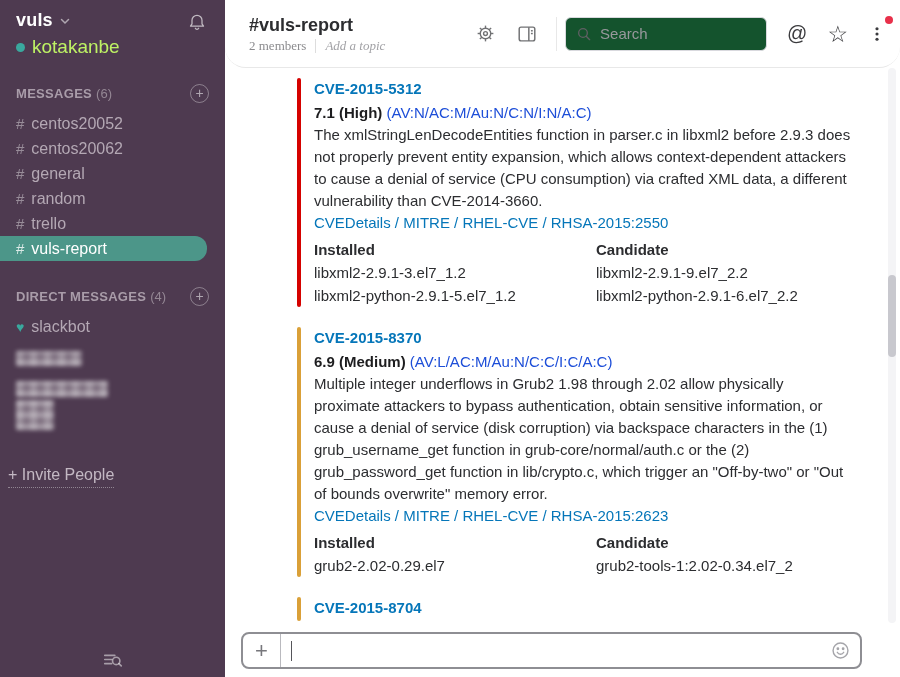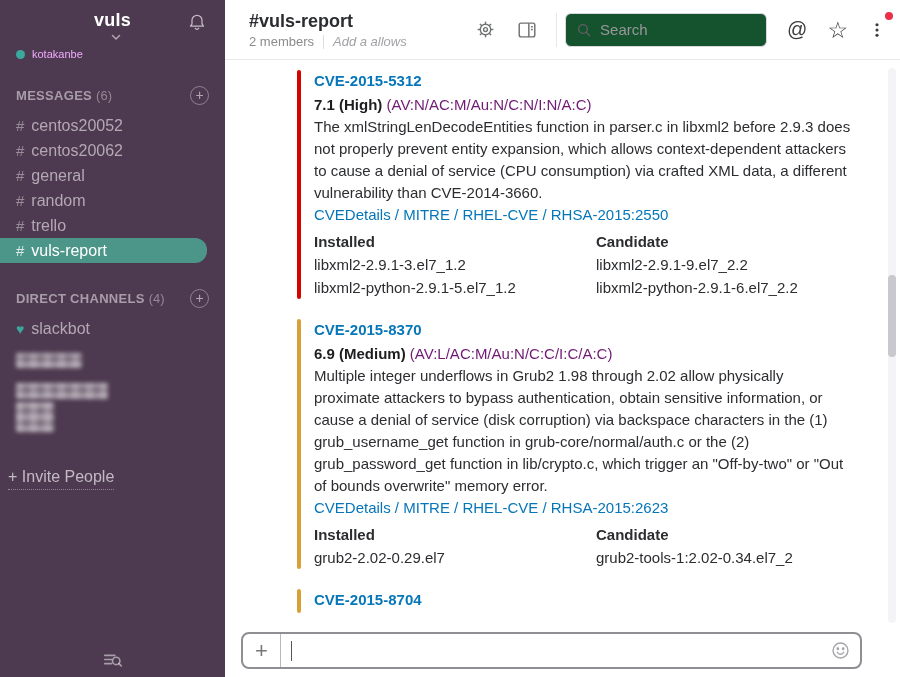--- a/index.html
+++ b/index.html
@@ -13,25 +13,25 @@
 
   
   .sidebar {
     width: 225px; flex-shrink: 0;
     background: #4e3a50;
     color: #b9aeb9;
     position: relative;
     overflow: hidden;
   }
   .sidebar-top { padding: 10px 16px 0 16px; position: relative; }
-  .ws-row { display: flex; align-items: center; flex-direction: column; }
+  .ws-row { display: flex; align-items: center; }
   .ws-name { color: #fff; font-weight: bold; font-size: 18px; letter-spacing: .2px; }
   .ws-chevron { margin-left: 6px; color: rgba(255,255,255,.55); display: inline-flex; }
   .bell { position: absolute; right: 18px; top: 12px; color: rgba(255,255,255,.65); }
-  .presence-row { display: flex; align-items: center; margin-top: 5px; font-size: 11px; color: #f0abfc; }
+  .presence-row { display: flex; align-items: center; margin-top: 5px; font-size: 19px; color: #bef264; }
   .presence-dot { width: 9px; height: 9px; border-radius: 50%; background: #3aa89e; margin-right: 7px; }
 
   .section-header {
     display: flex; align-items: center;
     padding: 0 16px; margin-top: 26px; margin-bottom: 8px;
     font-size: 13px; color: #a99ca9;
   }
   .section-title { font-weight: bold; letter-spacing: .3px; }
   .section-count { margin-left: 4px; color: #948794; font-weight: normal; }
   .plus-circle {
@@ -80,28 +80,29 @@
     position: absolute; bottom: 6px; left: 0; right: 0;
     display: flex; justify-content: center;
     color: rgba(255,255,255,.5);
     cursor: pointer;
   }
 
   
   .main { flex: 1; display: flex; flex-direction: column; position: relative; background: #fff; min-width: 0; }
 
   .main-header {
-    height: 60px; flex-shrink: 0;
+    height: 68px; flex-shrink: 0;
     border-bottom: 1px solid #e8e8e8;
     display: flex; align-items: center;
     padding: 0 14px 0 24px;
+    border-radius: 21px;
   }
   .hdr-left { display: flex; flex-direction: column; justify-content: center; }
   .hdr-title { font-size: 18px; font-weight: bold; color: #2c2d30; line-height: 22px; }
-  .hdr-sub { display: flex; align-items: center; font-size: 13px; color: #8b8b8e; margin-top: 2px; }
+  .hdr-sub { display: flex; align-items: center; font-size: 13px; color: #8b8b8e; margin-top: 2px; font-family: Liberation Serif, serif; }
   .hdr-sub-divider { width: 1px; height: 14px; background: #ddd; margin: 0 9px; }
   .hdr-topic { font-style: italic; color: #a2a2a6; cursor: pointer; }
   .hdr-right { margin-left: auto; display: flex; align-items: center; }
   .hdr-icon { color: #717274; display: inline-flex; cursor: pointer; margin-left: 20px; }
   .hdr-divider { width: 1px; height: 34px; background: #e8e8e8; margin-left: 18px; }
   .search-box {
     margin-left: 8px;
     width: 202px; height: 34px;
     border: 1px solid #d9d9de; border-radius: 6px;
     display: flex; align-items: center;
@@ -122,21 +123,21 @@
   .messages {
     flex: 1; overflow: hidden;
     padding: 10px 40px 0 72px;
   }
   .attachment { display: flex; margin-bottom: 20px; }
   .att-bar { width: 4px; border-radius: 2px; flex-shrink: 0; }
   .att-content { padding-left: 13px; max-width: 552px; font-size: 15px; line-height: 22px; color: #2c2d30; }
   .att-title { color: #0576b9; font-weight: bold; margin-bottom: 2px; cursor: pointer; }
   .att-sev { }
   .att-sev b { color: #1d1d1f; }
-  .att-vector { color: #701a75; cursor: pointer; }
+  .att-vector { color: #1d4ed8; cursor: pointer; }
   .att-text { }
   .att-links { color: #0576b9; }
   .att-link { cursor: pointer; }
   .att-fields { display: grid; grid-template-columns: 282px 1fr; margin-top: 5px; }
   .field-title { font-weight: bold; line-height: 22px; }
   .field-value { line-height: 23px; }
 
   
   .composer-wrap { flex-shrink: 0; padding: 2px 38px 8px 16px; background: transparent; }
   .composer {
@@ -222,21 +223,21 @@
           <span class="hash">#</span>
           <span>trello</span>
         </div>
         <div class="channel-item selected" style="background: rgb(76, 150, 137);">
           <span class="hash">#</span>
           <span>vuls-report</span>
         </div>
       </div>
 
     <div class="section-header">
-      <span class="section-title">DIRECT CHANNELS</span>
+      <span class="section-title">DIRECT MESSAGES</span>
       <span class="section-count">(4)</span>
       <span class="plus-circle">+</span>
     </div>
     <div class="dm-item">
       <span class="heart">♥</span>
       <span>slackbot</span>
     </div>
     <div class="blur-group">
       <div class="blob blob-1"></div>
       <div class="blob blob-2"></div>
@@ -261,21 +262,21 @@
   </aside>
 
   <main class="main">
 
     <header class="main-header">
       <div class="hdr-left">
         <div class="hdr-title">#vuls-report</div>
         <div class="hdr-sub">
           <span>2 members</span>
           <span class="hdr-sub-divider"></span>
-          <span class="hdr-topic">Add a allows</span>
+          <span class="hdr-topic">Add a topic</span>
         </div>
       </div>
       <div class="hdr-right">
         <span class="hdr-icon">
           <svg width="21" height="21" viewBox="0 0 24 24" fill="none" stroke="currentColor" stroke-width="1.6">
               <circle cx="12" cy="12" r="6"></circle>
               <circle cx="12" cy="12" r="2.2"></circle>
               <line x1="12" y1="3" x2="12" y2="6"></line>
               <line x1="12" y1="18" x2="12" y2="21"></line>
               <line x1="3" y1="12" x2="6" y2="12"></line>

